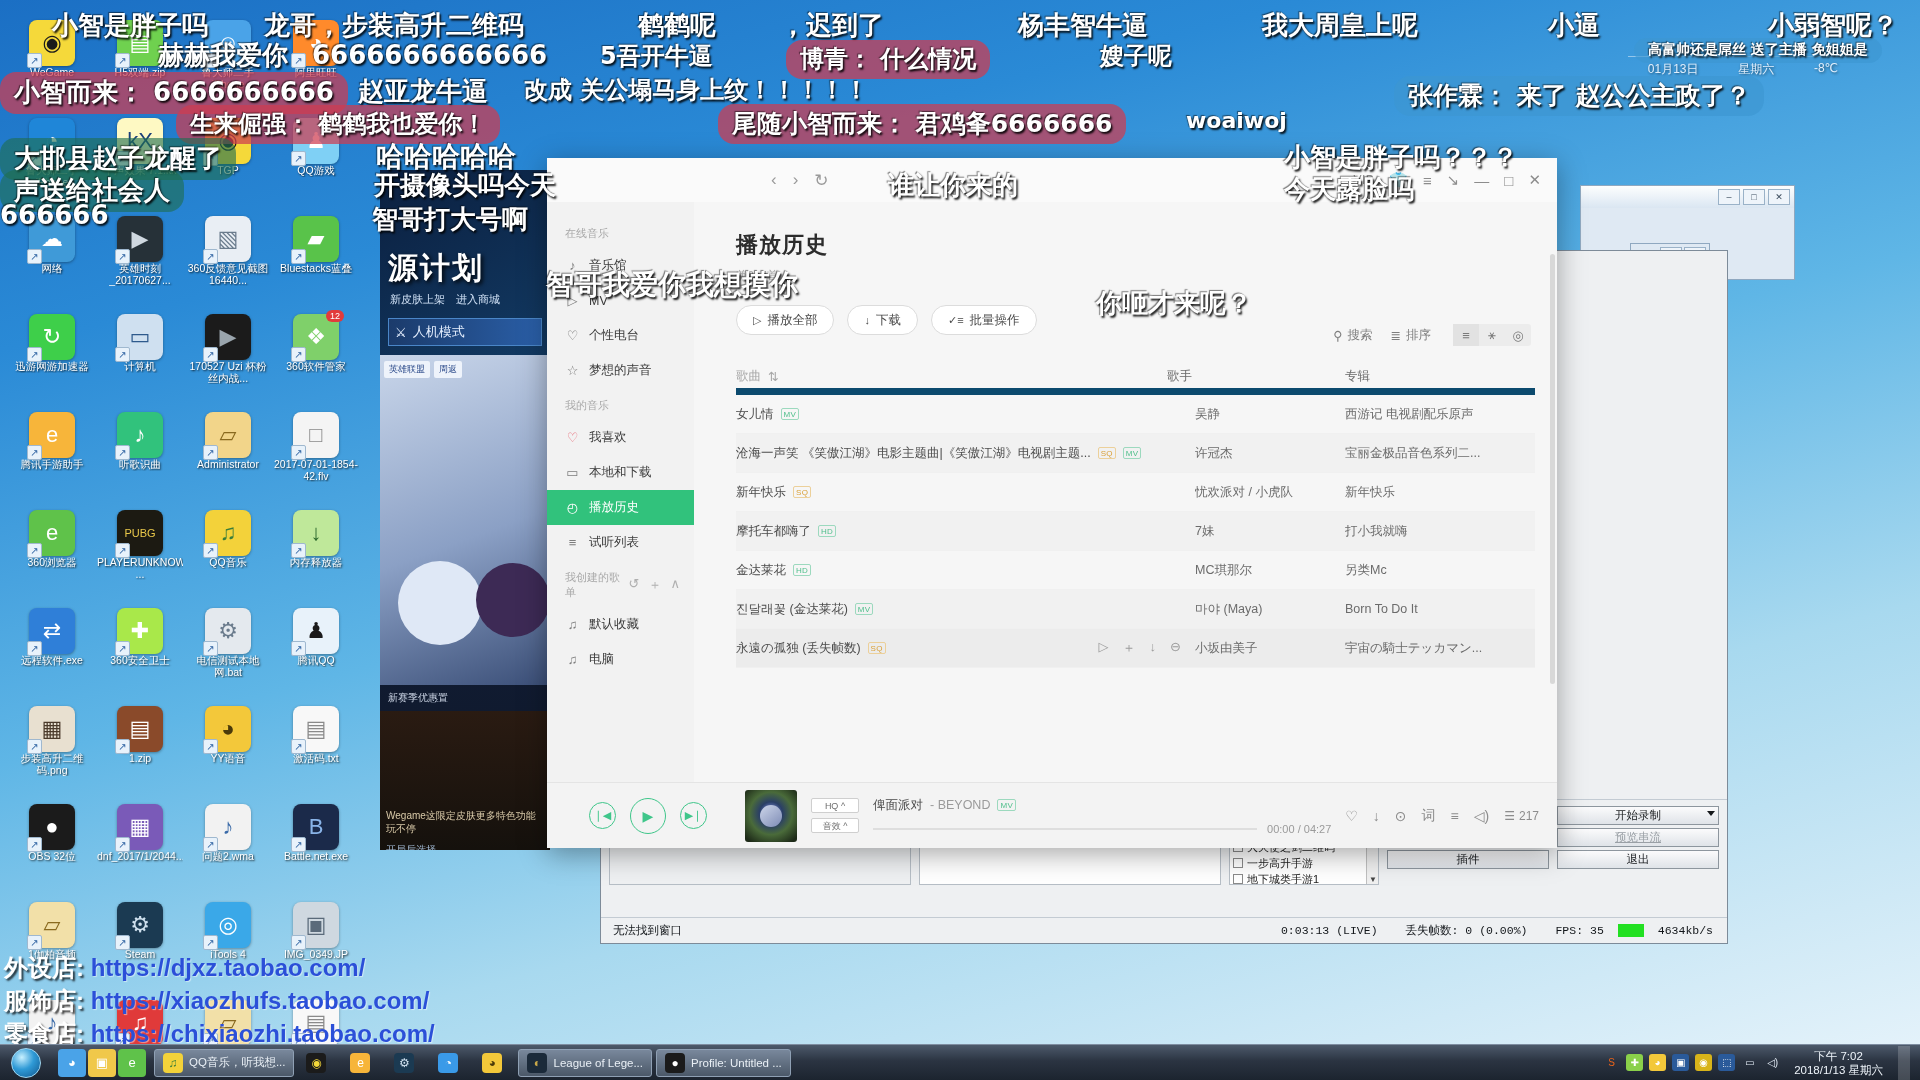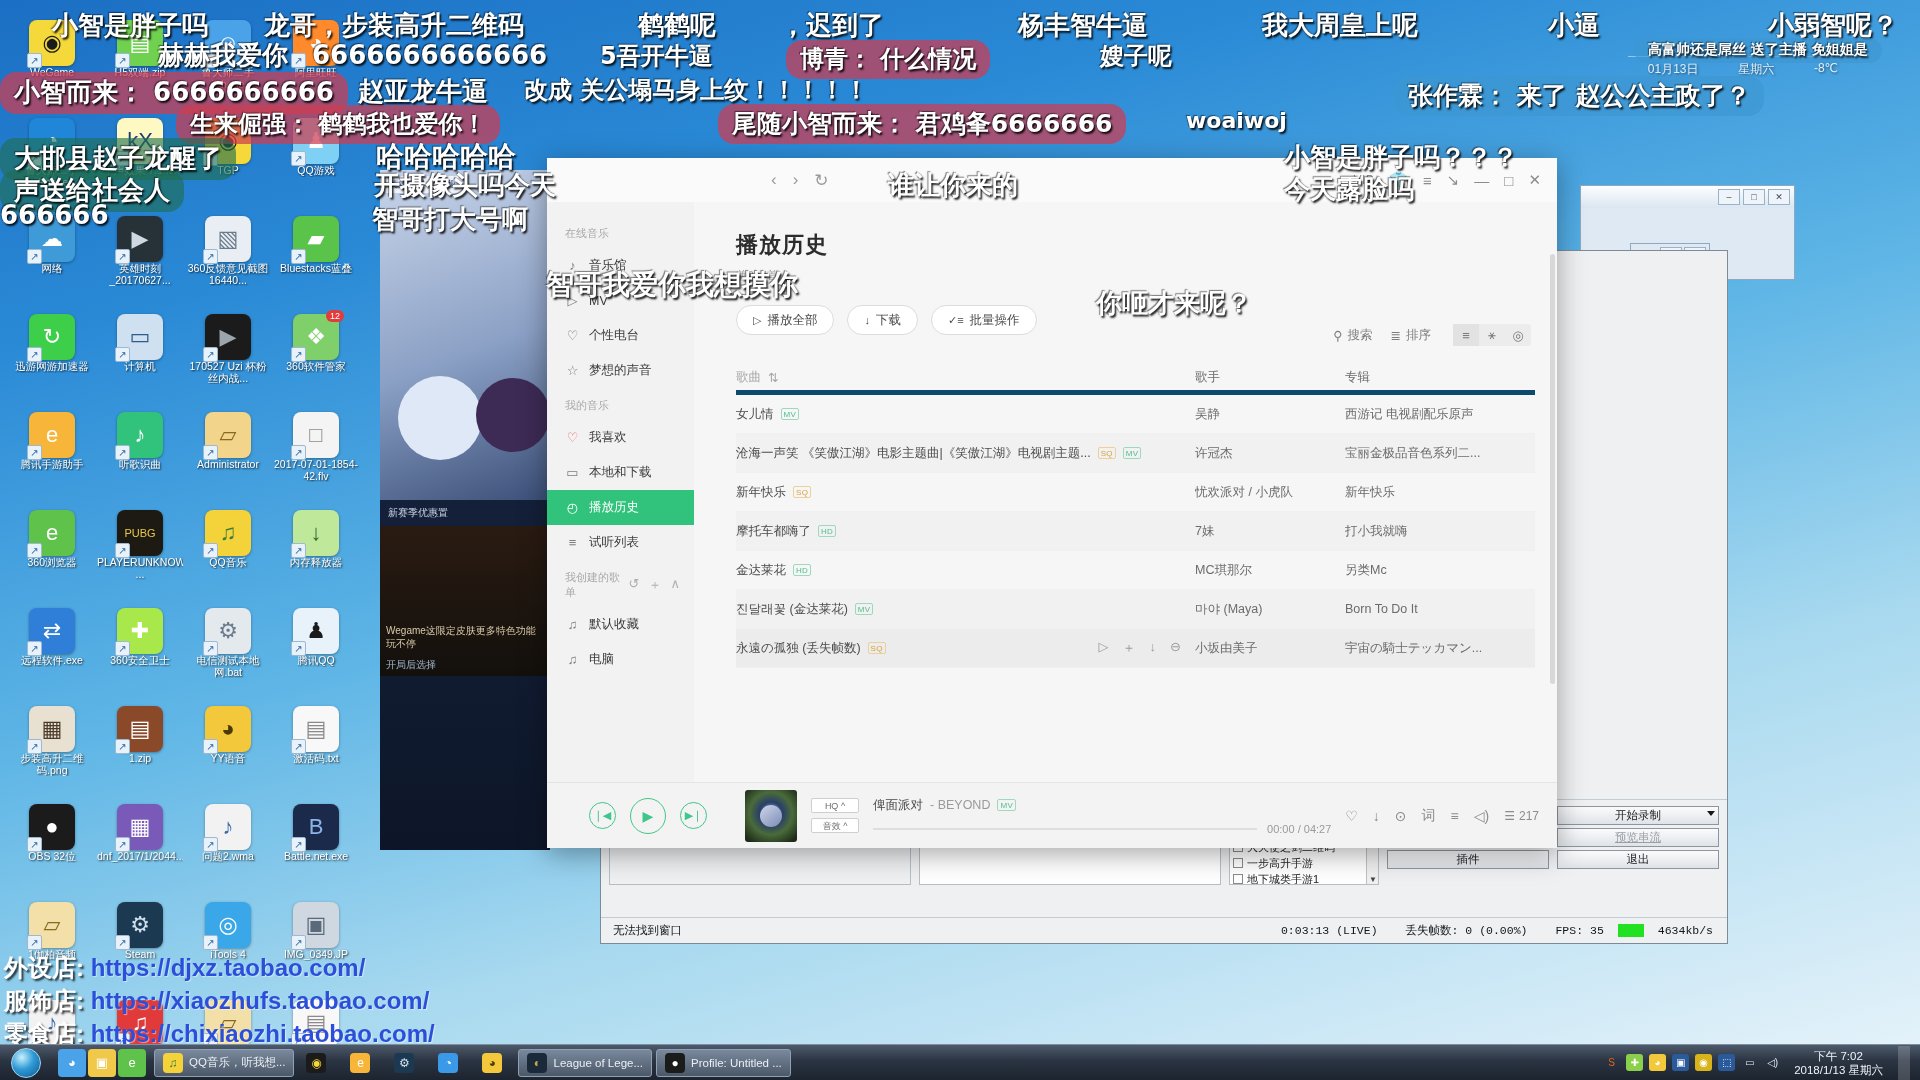--- a/index.html
+++ b/index.html
@@ -121,21 +121,21 @@
   #qq-toolbar { position:absolute; right:26px; top:122px; display:flex; align-items:center; gap:18px; }
   .tbi { display:flex; align-items:center; gap:5px; font-size:12.5px; color:#7d7d7d; }
   .viewgrp { display:flex; background:#ececec; border-radius:3px; margin-left:4px; }
   .viewgrp div { width:26px; height:22px; display:flex; align-items:center; justify-content:center;
     font-size:13px; color:#7a7a7a; }
   .viewgrp div.on { background:#e2e2e2; }
 
   
   #qq-table { margin:30px 0 0 42px; padding-right:22px; flex:1; overflow:hidden; }
   .thead, .trow { display:flex; align-items:center; font-size:12.5px; }
-  .thead { color:#a6a6a6; height:30px; border-bottom:5px solid #0c4a6e; }
+  .thead { color:#a6a6a6; height:30px; border-bottom:7px solid #0c4a6e;gap:28px; }
   .trow { height:39px; color:#4c4c4c; border-bottom:1px solid #f0f0f0; position:relative; }
   .trow:nth-child(even) { background:#f1f1f1; }
   .trow.sel { background:#ececec; }
   .c-song { flex:1; min-width:0; display:flex; align-items:center; gap:7px;
     overflow:hidden; white-space:nowrap; }
   .c-song .nm { overflow:hidden; text-overflow:ellipsis; }
   .c-artist { width:150px; color:#6b6b6b; white-space:nowrap; overflow:hidden; }
   .c-album { width:190px; color:#6b6b6b; white-space:nowrap; overflow:hidden; text-overflow:ellipsis; }
   .tag { font-size:8px; border:1px solid; border-radius:2px; padding:0 2px; line-height:11px;
     height:12px; display:inline-block; letter-spacing:.3px; }
@@ -424,20 +424,28 @@
     <div class="wbtn">□</div>
     <div class="wbtn">✕</div>
   </div>
 </div>
 <div id="bgwin2">
   <div class="wbtn">–</div>
   <div class="wbtn">□</div>
 </div>
 
 <div id="gamepanel">
+  <div class="gp-top">
+    <div class="gp-title">源计划</div>
+    <div class="gp-sub">新皮肤上架　进入商城</div>
+    <div class="gp-bar">
+      <span>⚔</span>
+      <span>人机模式</span>
+    </div>
+  </div>
   <div class="gp-img">
     <div class="gp-logos">
       <div class="gp-logo">英雄联盟</div>
       <div class="gp-logo">周返</div>
     </div>
     <div class="gp-blob"></div>
     <div class="gp-blob2"></div>
   </div>
   <div class="gp-cap">新赛季优惠置</div>
   <div class="gp-lower">

